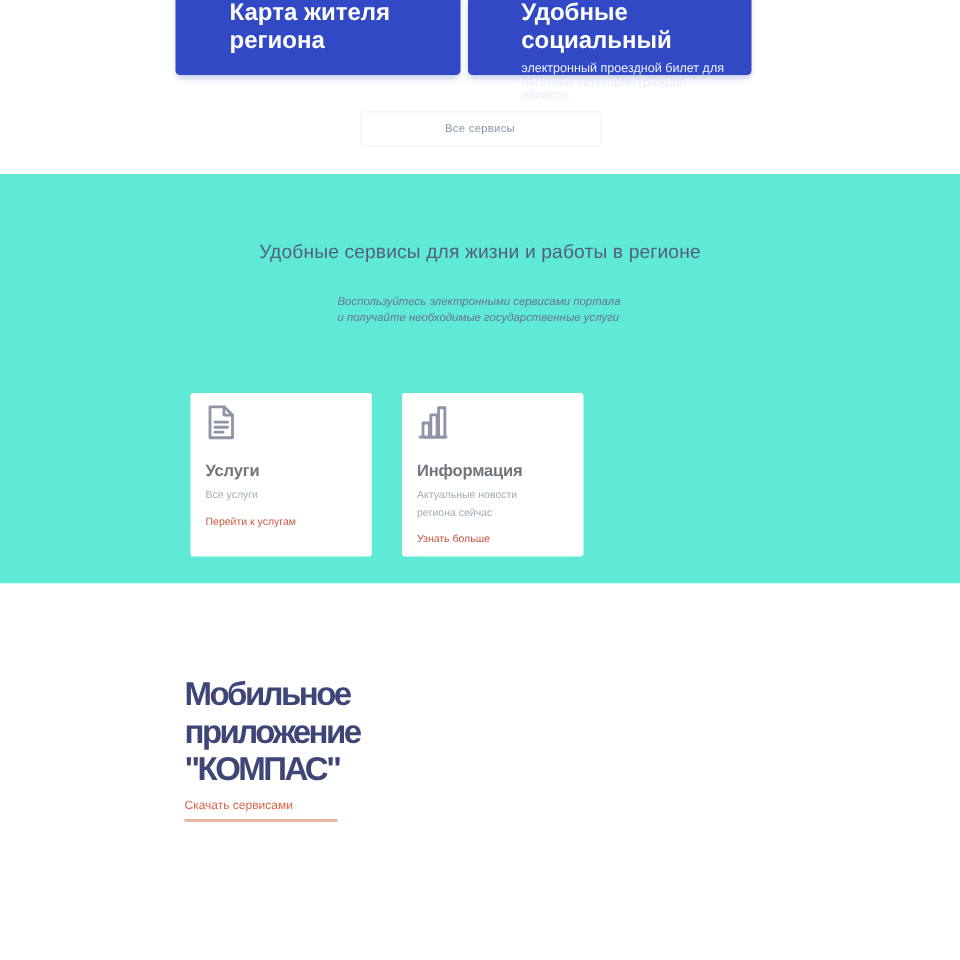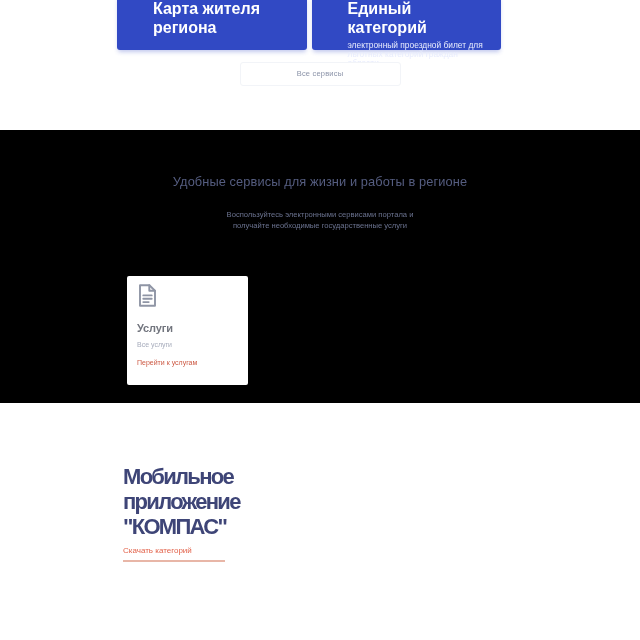--- a/index.html
+++ b/index.html
@@ -24,50 +24,50 @@
     border-radius: 3px;
     padding: 4px 12px 10px 36px;
     color: #ffffff;
     width: 189.5px;
     height: 55px;
     box-shadow: 0 3px 4px -1px rgba(49,73,196,0.30);
   }
   .hero-card h3 { font-size: 16px; font-weight: 700; line-height: 1.2; color:#fff; }
   .hero-card p { font-size: 8.4px; line-height: 8.6px; color: #e8ecfd; margin-top: 4px; width:137px; }
 
-  .more-wrap { text-align: center; padding: 12px 0 0; }
+  .more-wrap { text-align: center; padding: 24px 0 0; }
   .more-btn {
     display: inline-block;
     border: 1px solid #f2f4f8;
     background: #fff;
     border-radius: 3px;
     padding: 6px 0 7px;
     width: 161px;
     font-size: 7.5px;
     color: #8b93a8;
     text-align:center;
     letter-spacing: .2px;
   }
 
   
-  .services { background: #000000; height: 273px; padding-top: 44px; margin-top: 44px; }
+  .services { background: #5eead4; height: 273px; padding-top: 44px; margin-top: 18px; }
   .services h2 {
     text-align: center;
     font-size: 12.8px;
     font-weight: 400;
     color: #555d80;
     letter-spacing: .1px;
   }
   .services .sub {
-    text-align: center;
     font-size: 7.6px;
     line-height: 1.47;
     color: #6b7390;
     width: 190px;
     margin: 20px auto 0;
+    font-style: italic;
   }
   .cards { display: flex; gap: 20px; width: 387px; margin: 45px 0 0 127px; }
   .card {
     background: #fff;
     border-radius: 2px;
     width: 121px;
     height: 109px;
     padding: 9px 10px 0 10px;
     position: relative;
   }
@@ -89,21 +89,21 @@
 
 <div class="page">
 
   <section class="hero-band">
     <div class="hero-row">
       <div class="hero-card">
         <h3>Карта жителя региона</h3>
         <p></p>
       </div>
       <div class="hero-card">
-        <h3>Единый категорий</h3>
+        <h3>Удобные социальный</h3>
         <p>электронный проездной билет для льготных категорий граждан области</p>
       </div>
     </div>
     <div class="more-wrap">
       <div class="more-btn">Все сервисы</div>
     </div>
   </section>
 
   <section class="services">
     <h2>Удобные сервисы для жизни и работы в регионе</h2>
@@ -114,22 +114,35 @@
           <svg viewBox="0 0 23 27" fill="none" stroke="#8f95a5" stroke-width="1.9" stroke-linejoin="round" stroke-linecap="round">
             <path d="M4 3.2h9.4l5.6 5.5v15.1H4z"></path>
             <path d="M13.3 3.3v5.4h5.6"></path>
             <path d="M7.3 13.4h8.4M7.3 16.8h8.4M7.3 20.1h5.4"></path>
           </svg>
         </div>
         <h4>Услуги</h4>
         <p>Все услуги</p>
         <a>Перейти к услугам</a>
       </div>
+      <div class="card">
+        <div class="ico">
+          <svg viewBox="0 0 23 27" fill="none" stroke="#8f95a5" stroke-width="1.9" stroke-linejoin="round" stroke-linecap="round">
+            <path d="M3 23.4h17.4"></path>
+            <rect x="5" y="14" width="4.2" height="9.4"></rect>
+            <rect x="10.2" y="8.6" width="4.2" height="14.8"></rect>
+            <rect x="15.4" y="3.8" width="4.2" height="19.6"></rect>
+          </svg>
+        </div>
+        <h4>Информация</h4>
+        <p>Актуальные новости региона сейчас</p>
+        <a>Узнать больше</a>
+      </div>
     </div>
   </section>
 
   <section class="app">
     <h2>Мобильное приложение "КОМПАС"</h2>
-    <div class="lnk">Скачать категорий</div>
+    <div class="lnk">Скачать сервисами</div>
     <div class="rule"></div>
   </section>
 
 </div>
 
 </body></html>

